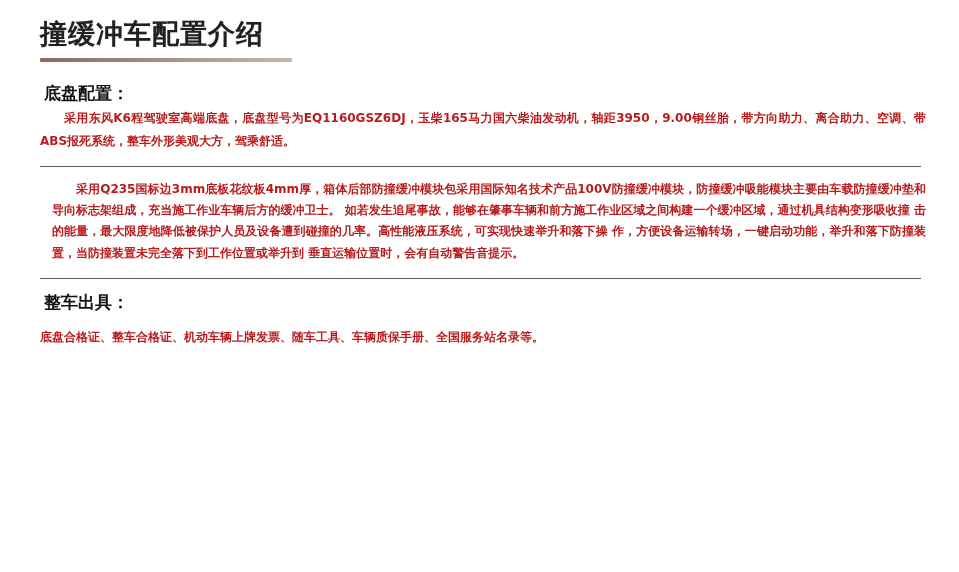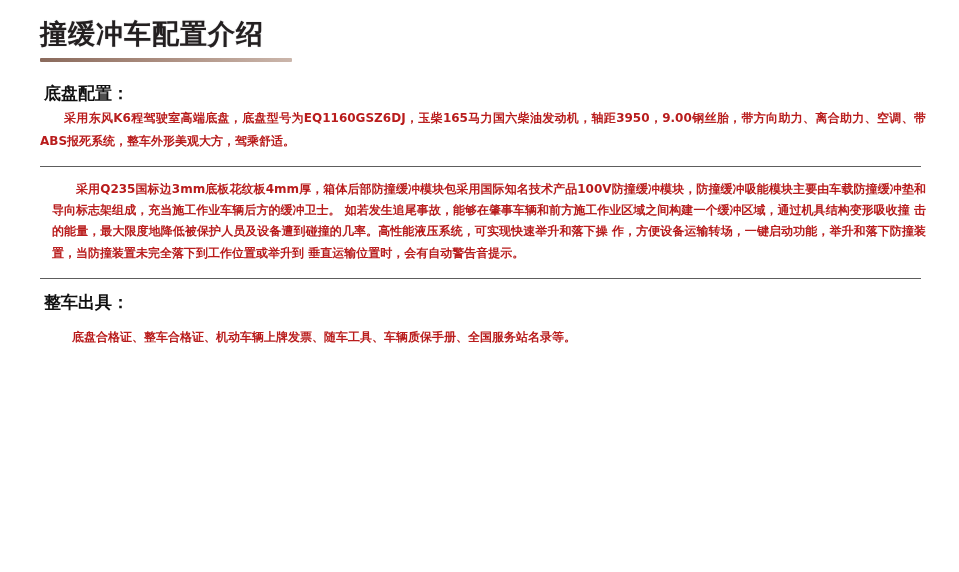--- a/index.html
+++ b/index.html
@@ -71,21 +71,21 @@
     border-top: 1px solid #5d5d5d;
     margin: 14px 38px 12px 40px;
   }
 
   #chassis-section { margin-top: 20px; }
   #chassis-section .section-body { line-height: 1.85; }
 
   #body-section .section-body { line-height: 1.78; margin-left: 12px; }
 
   #delivery-section .section-heading { margin-bottom: 13px; }
-  #delivery-section .section-body { line-height: 1.7; margin-left: 32px; }
+  #delivery-section .section-body { line-height: 1.7; }
 </style>
 </head>
 <body>
 
 <div class="page">
 
   <div class="title-block">
     <span class="title-text">撞缓冲车配置介绍</span>
   </div>
   <div class="title-rule"></div>

